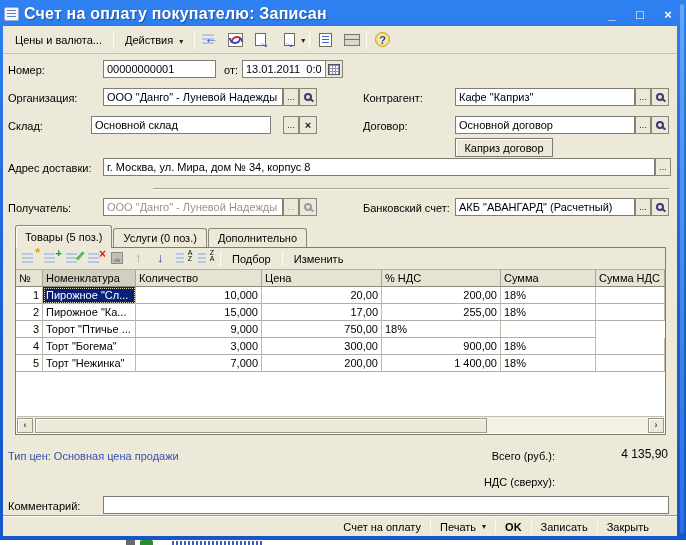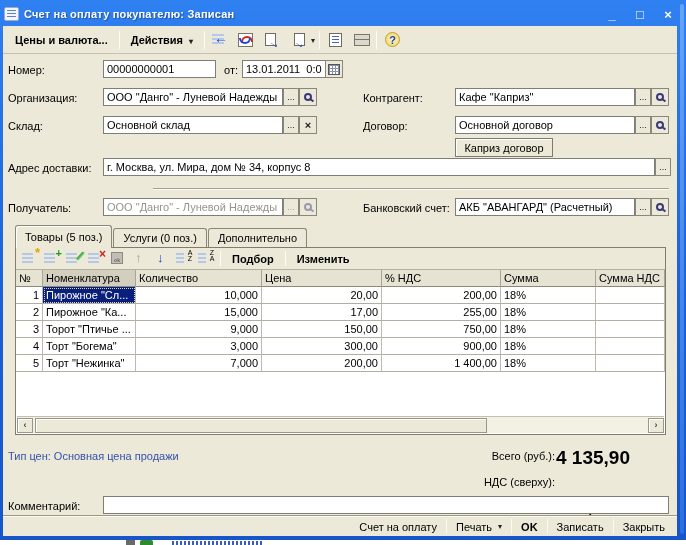--- a/index.html
+++ b/index.html
@@ -10,41 +10,41 @@
   .win { position:absolute; left:0; top:0; width:686px; height:540px;
          background:linear-gradient(180deg,#2F80F0 0%,#1A5ED6 60%,#1656C8 100%); }
   .win-rhl { position:absolute; right:2px; top:4px; bottom:6px; width:4px;
              background:linear-gradient(180deg,#66A4F8,#2C6FE0); border-radius:2px; }
   .titlebar { position:absolute; left:4px; top:3px; right:10px; height:22px;
               display:flex; align-items:center; color:#fff; }
   .ticon { width:15px; height:14px; background:#F4F6FF; border:1px solid #9AAAD0; border-radius:2px;
            margin-right:5px; position:relative; }
   .ticon::before { content:""; position:absolute; left:2px; top:2px; right:2px; height:8px;
            background:repeating-linear-gradient(180deg,#6080C0 0 1px,transparent 1px 3px); }
-  .ttext { font-size:11px; font-weight:bold; letter-spacing:.2px; text-shadow:1px 1px 1px rgba(0,0,30,.35); }
+  .ttext { font-size:16px; font-weight:bold; letter-spacing:.2px; text-shadow:1px 1px 1px rgba(0,0,30,.35); }
   .tctrls { margin-left:auto; display:flex; gap:12px; font-weight:bold; font-size:13px; }
   .tctrl { width:16px; text-align:center; cursor:default; }
 
   
   .client { position:absolute; left:3px; top:26px; width:674px; height:510px; background:#ECE9D8; }
 
   .lbl { position:absolute; color:#000; }
   .inp { position:absolute; height:18px; border:1px solid #7E7E76; background:#fff;
          font:11px "Liberation Sans",sans-serif; padding:0 3px; color:#000; }
   .inp.gray { color:#97948C; }
   .sq  { position:absolute; width:16px; height:18px; background:#ECE9D8; border:1px solid #8A867C;
          display:flex; align-items:center; justify-content:center; font-size:9px; line-height:1; color:#222; }
   .sq.dis { color:#A8A49A; }
   .btn { position:absolute; height:19px; background:#ECE9D8; border:1px solid #7E7A70;
          box-shadow:inset 1px 1px 0 #fff; font-size:11px; display:flex; align-items:center; justify-content:center; }
 
   
   .toolbar { position:absolute; left:0; top:0; width:100%; height:28px;
              border-bottom:1px solid #C6C2B2; display:flex; align-items:center; padding:0 4px; }
-  .fbtn { padding:4px 7px; display:flex; align-items:flex-end; gap:4px; border:1px solid transparent;font-weight:bold; }
+  .fbtn { padding:4px 7px; display:flex; align-items:flex-end; gap:4px; border:1px solid transparent; }
   .vsep { width:1px; height:18px; background:#BEBAAA; border-right:1px solid #FDFDF6; margin:0 3px; }
   .ibtn { width:23px; height:21px; position:relative; display:flex; align-items:center; justify-content:center; margin:0 1px; }
   .drop { font-size:8px; color:#222; margin-left:2px; }
 
   .stripes { position:absolute; left:3px; top:5px; width:12px; height:11px;
              background:repeating-linear-gradient(180deg,#B4C8EC 0 2px,transparent 2px 4px); }
   .ov { position:absolute; font-weight:bold; }
   .arr-back { color:#2040C8; font-size:14px; left:5px; top:1px; }
   .postico { width:15px; height:14px; background:#fff; border:1px solid #787468; position:relative; }
   .postico::before { content:""; position:absolute; left:2px; top:2px; width:8px; height:4px;
@@ -106,25 +106,25 @@
   .sbtn { width:16px; height:15px; background:#ECE9D8; border:1px solid #9A968A;
           box-shadow:inset 1px 1px 0 #fff; display:flex; align-items:center; justify-content:center;
           font-size:9px; font-weight:bold; color:#444; }
   .sthumb { width:452px; height:15px; margin-left:2px; background:#ECE9D8; border:1px solid #9A968A;
             box-shadow:inset 1px 1px 0 #fff; }
   .strack { flex:1; }
 
   
   .pricetype { position:absolute; left:5px; top:424px; color:#3550AE; }
   .totlbl { position:absolute; width:192px; text-align:right; color:#000; }
-  .totval { position:absolute; width:112px; text-align:left; font-weight:bold; font-size:19px; }
+  .totval { position:absolute; width:112px; text-align:right; font-weight:normal; font-size:12px; }
   .groove { position:absolute; left:0; top:489px; width:100%; height:2px;
             border-top:1px solid #9C9888; border-bottom:1px solid #FBFAF2; }
   .footer { position:absolute; left:0; top:491px; width:100%; height:19px;
-            display:flex; align-items:center; justify-content:flex-end; padding-right:4px; }
+            display:flex; align-items:center; justify-content:flex-end; padding-right:20px; }
   .fbtn2 { padding:3px 8px; display:flex; align-items:center; gap:4px; }
   .fbtn2.bold { font-weight:bold; }
   .fsep { width:1px; height:15px; background:#B2AE9E; border-right:1px solid #FBFAF2; margin:0 1px; }
 
   
   .lens { width:8px; height:8px; border:2px solid #3A3A78; border-radius:50%; position:relative; }
   .lens::after { content:""; position:absolute; width:5px; height:2px; background:#3A3A78;
                  right:-4px; bottom:-2px; transform:rotate(40deg); }
   .calico { width:12px; height:11px; background:#fff; border:1px solid #555;
             background-image:repeating-linear-gradient(90deg,#8890B0 0 1px,transparent 1px 3px),
@@ -210,21 +210,21 @@
       </span>
 
     <span class="lbl" style="left:360px;top:66px">Контрагент:</span>
     <input class="inp" style="left: 452px; top: 62px; width: 180px;" value="Кафе &quot;Каприз&quot;">
     <span class="sq" style="left:632px;top:62px">...</span>
     <span class="sq" style="left:648px;top:62px;width:18px">
         <span class="lens"></span>
       </span>
 
     <span class="lbl" style="left:5px;top:94px">Склад:</span>
-    <input class="inp" style="left: 100px; top: 90px; width: 180px;" value="Основной склад">
+    <input class="inp" style="left: 88px; top: 90px; width: 180px;" value="Основной склад">
     <span class="sq" style="left:280px;top:90px">...</span>
     <span class="sq" style="left:296px;top:90px;width:18px;font-size:11px;font-weight:bold">×</span>
 
     <span class="lbl" style="left:360px;top:94px">Договор:</span>
     <input class="inp" style="left: 452px; top: 90px; width: 180px;" value="Основной договор">
     <span class="sq" style="left:632px;top:90px">...</span>
     <span class="sq" style="left:648px;top:90px;width:18px">
         <span class="lens"></span>
       </span>
 
@@ -322,21 +322,20 @@
         <span class="td r">15,000</span>
         <span class="td r">17,00</span>
         <span class="td r">255,00</span>
         <span class="td">18%</span>
         <span class="td"></span>
       </div>
       <div class="trow tg" style="top:73px">
         <span class="td r">3</span>
         <span class="td">Торот "Птичье ...</span>
         <span class="td r">9,000</span>
-        <span class="td r">150,00</span>
         <span class="td r">750,00</span>
         <span class="td">18%</span>
         <span class="td"></span>
       </div>
       <div class="trow tg" style="top:90px">
         <span class="td r">4</span>
         <span class="td">Торт "Богема"</span>
         <span class="td r">3,000</span>
         <span class="td r">300,00</span>
         <span class="td r">900,00</span>

